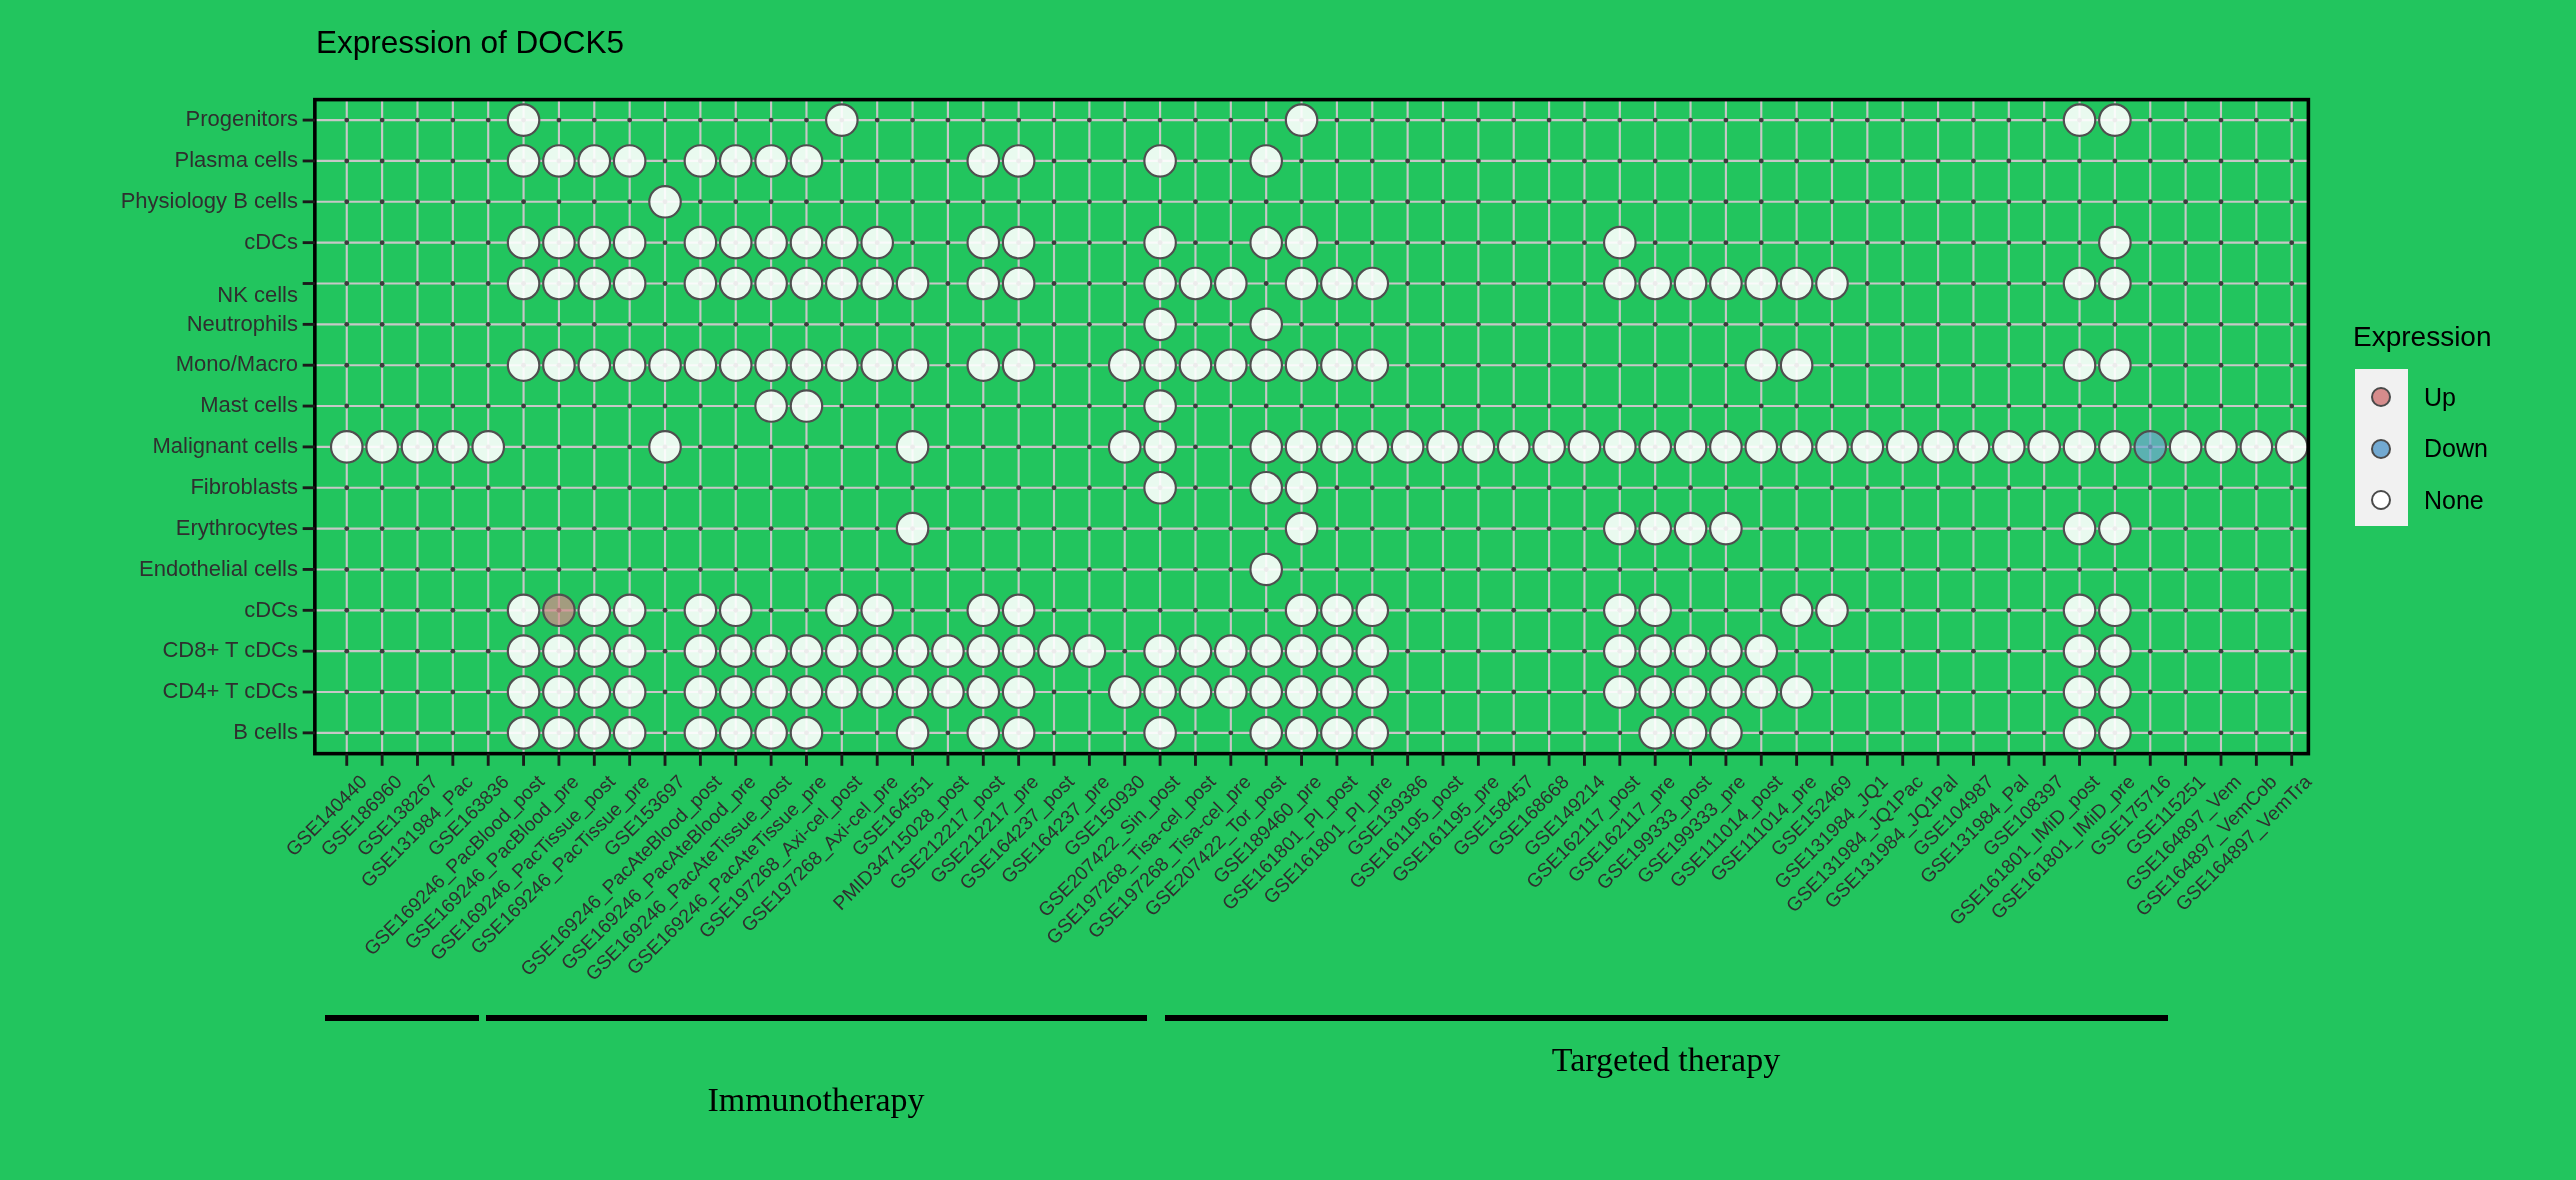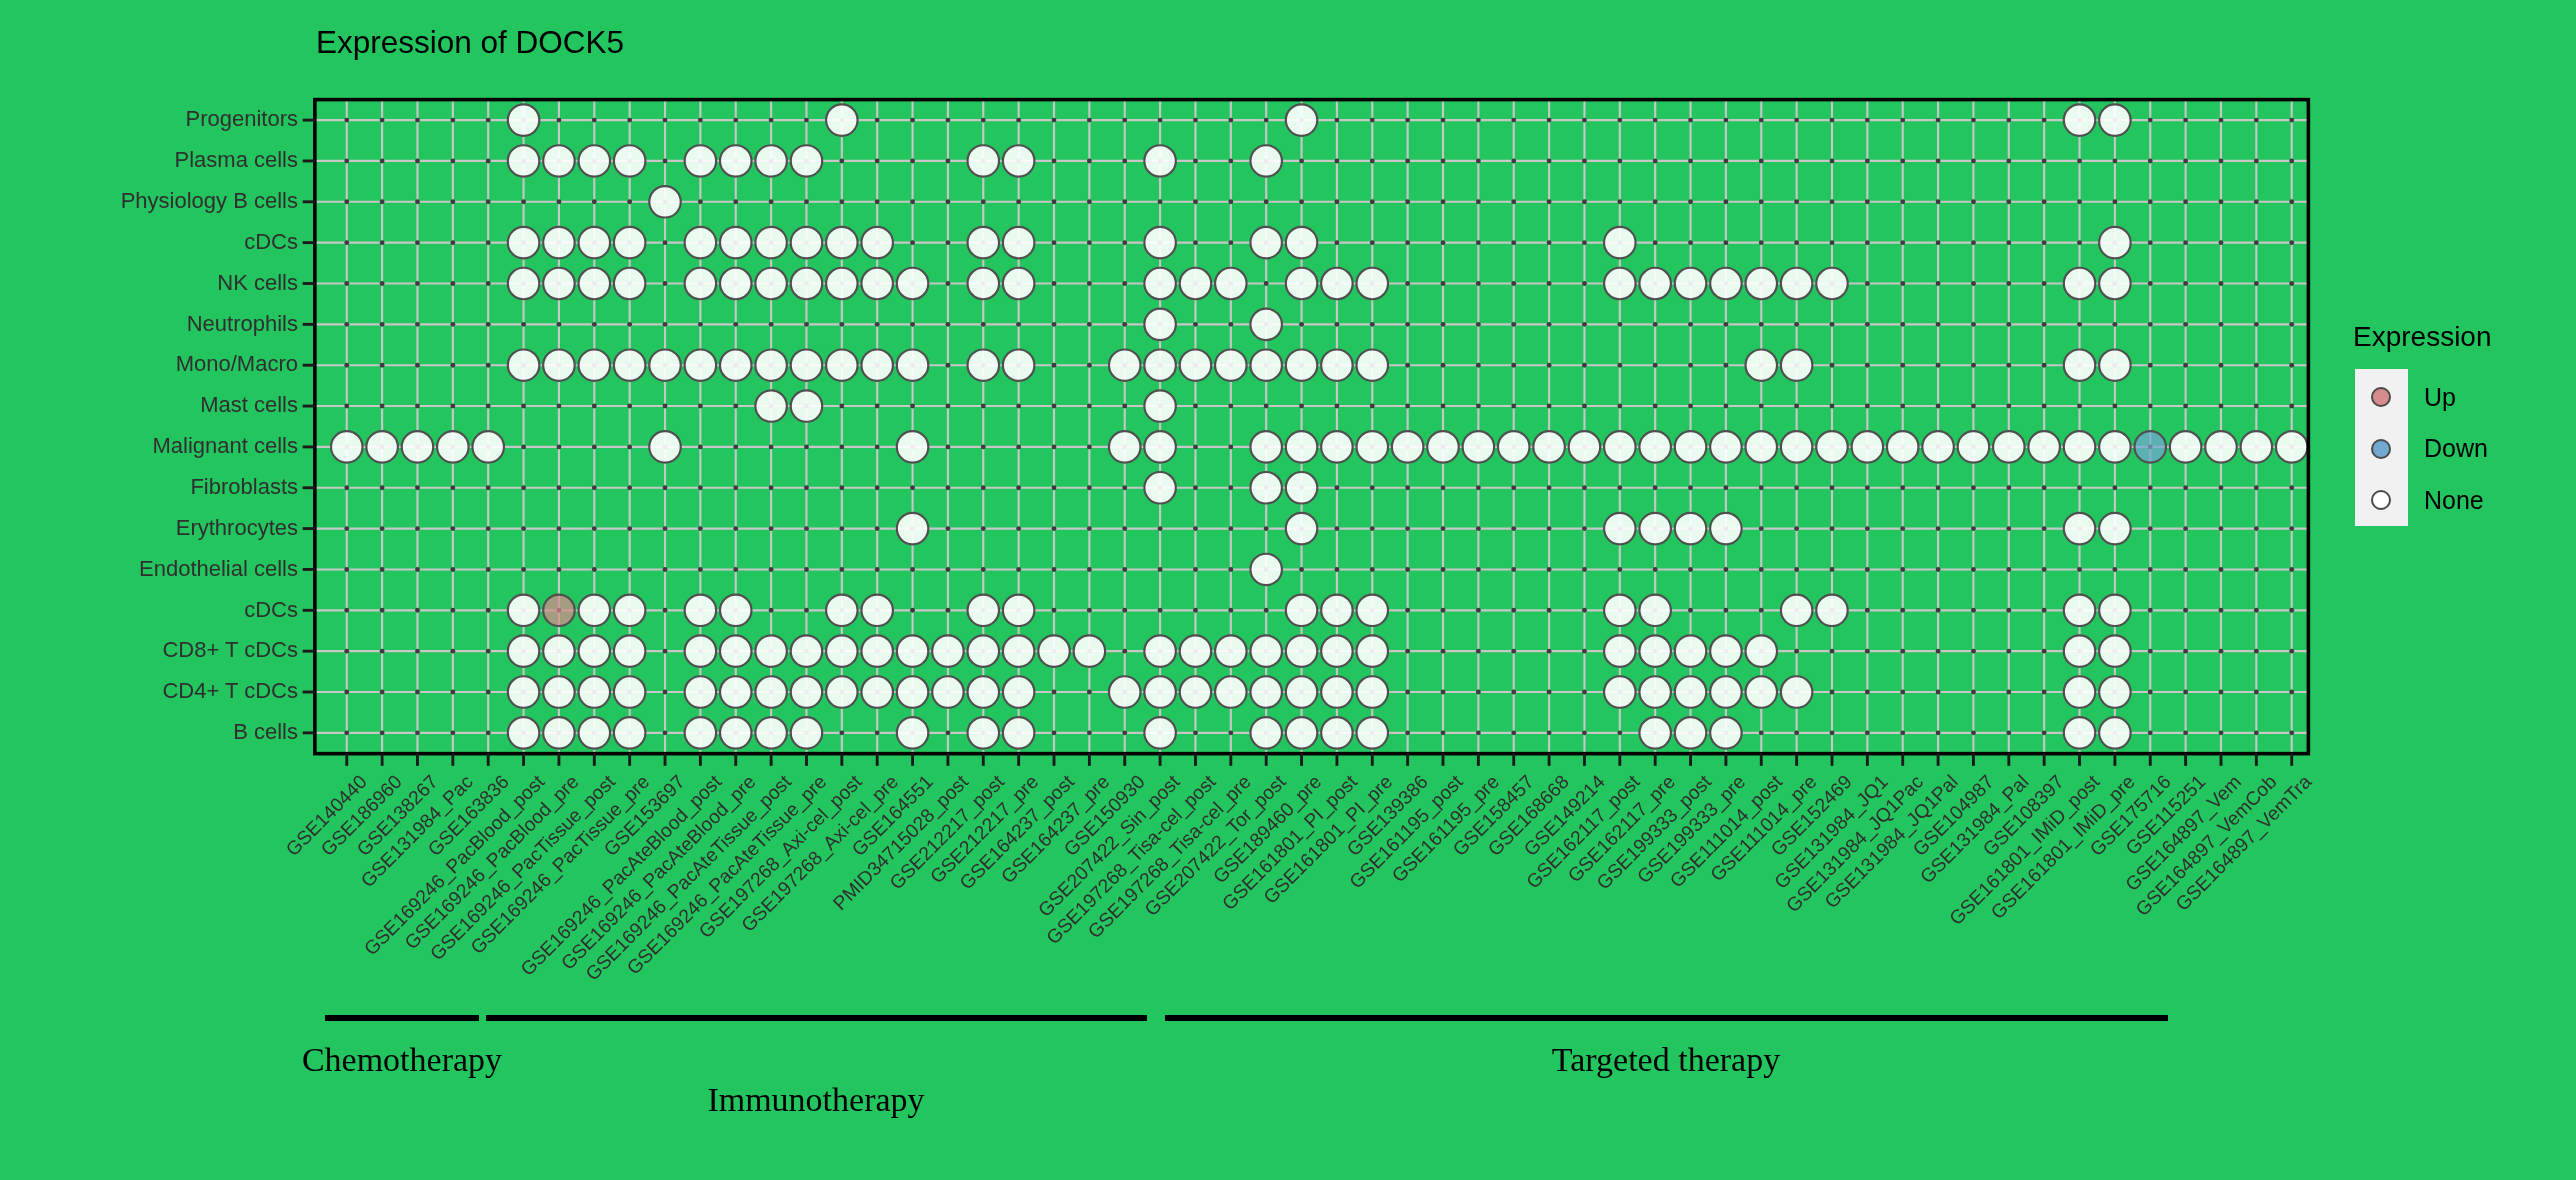--- a/index.html
+++ b/index.html
@@ -1310,21 +1310,21 @@
       <line x1="423" y1="909.7700000000001" x2="440" y2="909.7700000000001" stroke="#1a1a1a" stroke-width="4"></line>
       <line x1="423" y1="966.86" x2="440" y2="966.86" stroke="#1a1a1a" stroke-width="4"></line>
       <line x1="423" y1="1023.95" x2="440" y2="1023.95" stroke="#1a1a1a" stroke-width="4"></line>
     </svg>
 
   <div id="ylabs">
       <div class="ylab" style="right: 2278px; top: 106px;">Progenitors</div>
       <div class="ylab" style="right: 2278px; top: 147px;">Plasma cells</div>
       <div class="ylab" style="right: 2278px; top: 188px;">Physiology B cells</div>
       <div class="ylab" style="right: 2278px; top: 229px;">cDCs</div>
-      <div class="ylab" style="right: 2278px; top: 270px; margin-left: 10px;">NK cells</div>
+      <div class="ylab" style="right: 2278px; top: 282px; margin-left: 10px;">NK cells</div>
       <div class="ylab" style="right: 2278px; top: 311px;">Neutrophils</div>
       <div class="ylab" style="right: 2278px; top: 351px;">Mono/Macro</div>
       <div class="ylab" style="right: 2278px; top: 392px;">Mast cells</div>
       <div class="ylab" style="right: 2278px; top: 433px;">Malignant cells</div>
       <div class="ylab" style="right: 2278px; top: 474px;">Fibroblasts</div>
       <div class="ylab" style="right: 2278px; top: 515px;">Erythrocytes</div>
       <div class="ylab" style="right: 2278px; top: 556px;">Endothelial cells</div>
       <div class="ylab" style="right: 2278px; top: 597px;">cDCs</div>
       <div class="ylab" style="right: 2278px; top: 637px;">CD8+ T cDCs</div>
       <div class="ylab" style="right: 2278px; top: 678px;">CD4+ T cDCs</div>
@@ -1385,21 +1385,20 @@
       <div class="xlab" style="right: 416px;">GSE175716</div>
       <div class="xlab" style="right: 381px;">GSE115251</div>
       <div class="xlab" style="right: 346px;">GSE164897_Vem</div>
       <div class="xlab" style="right: 310px;">GSE164897_VemCob</div>
       <div class="xlab" style="right: 275px;">GSE164897_VemTra</div>
     </div>
 
   <div class="group-line" style="left: 325px; width: 154px;"></div>
   <div class="group-line" style="left: 486px; width: 661px;"></div>
   <div class="group-line" style="left: 1165px; width: 1003px;"></div>
-  <div class="group-label" style="left: 116px; width: 572px;">Chemotherapy</div>
   <div class="group-label" style="left: 530px; width: 572px; margin-top: 40px;">Immunotherapy</div>
   <div class="group-label" style="left: 1380px; width: 572px;">Targeted therapy</div>
 
   <div id="legend-title">Expression</div>
   <div id="legend-strip"></div>
   <div class="legend-dot" id="ld0" style="left: 2371px; top: 387px; background: rgb(214, 140, 140);"></div>
   <div class="legend-dot" id="ld1" style="left: 2371px; top: 439px; background: rgb(114, 169, 209);"></div>
   <div class="legend-dot" id="ld2" style="left: 2371px; top: 490px; background: rgb(255, 255, 255);"></div>
   <div class="legend-label" id="ll0" style="top: 383px;">Up</div>
   <div class="legend-label" id="ll1" style="top: 434px;">Down</div>

